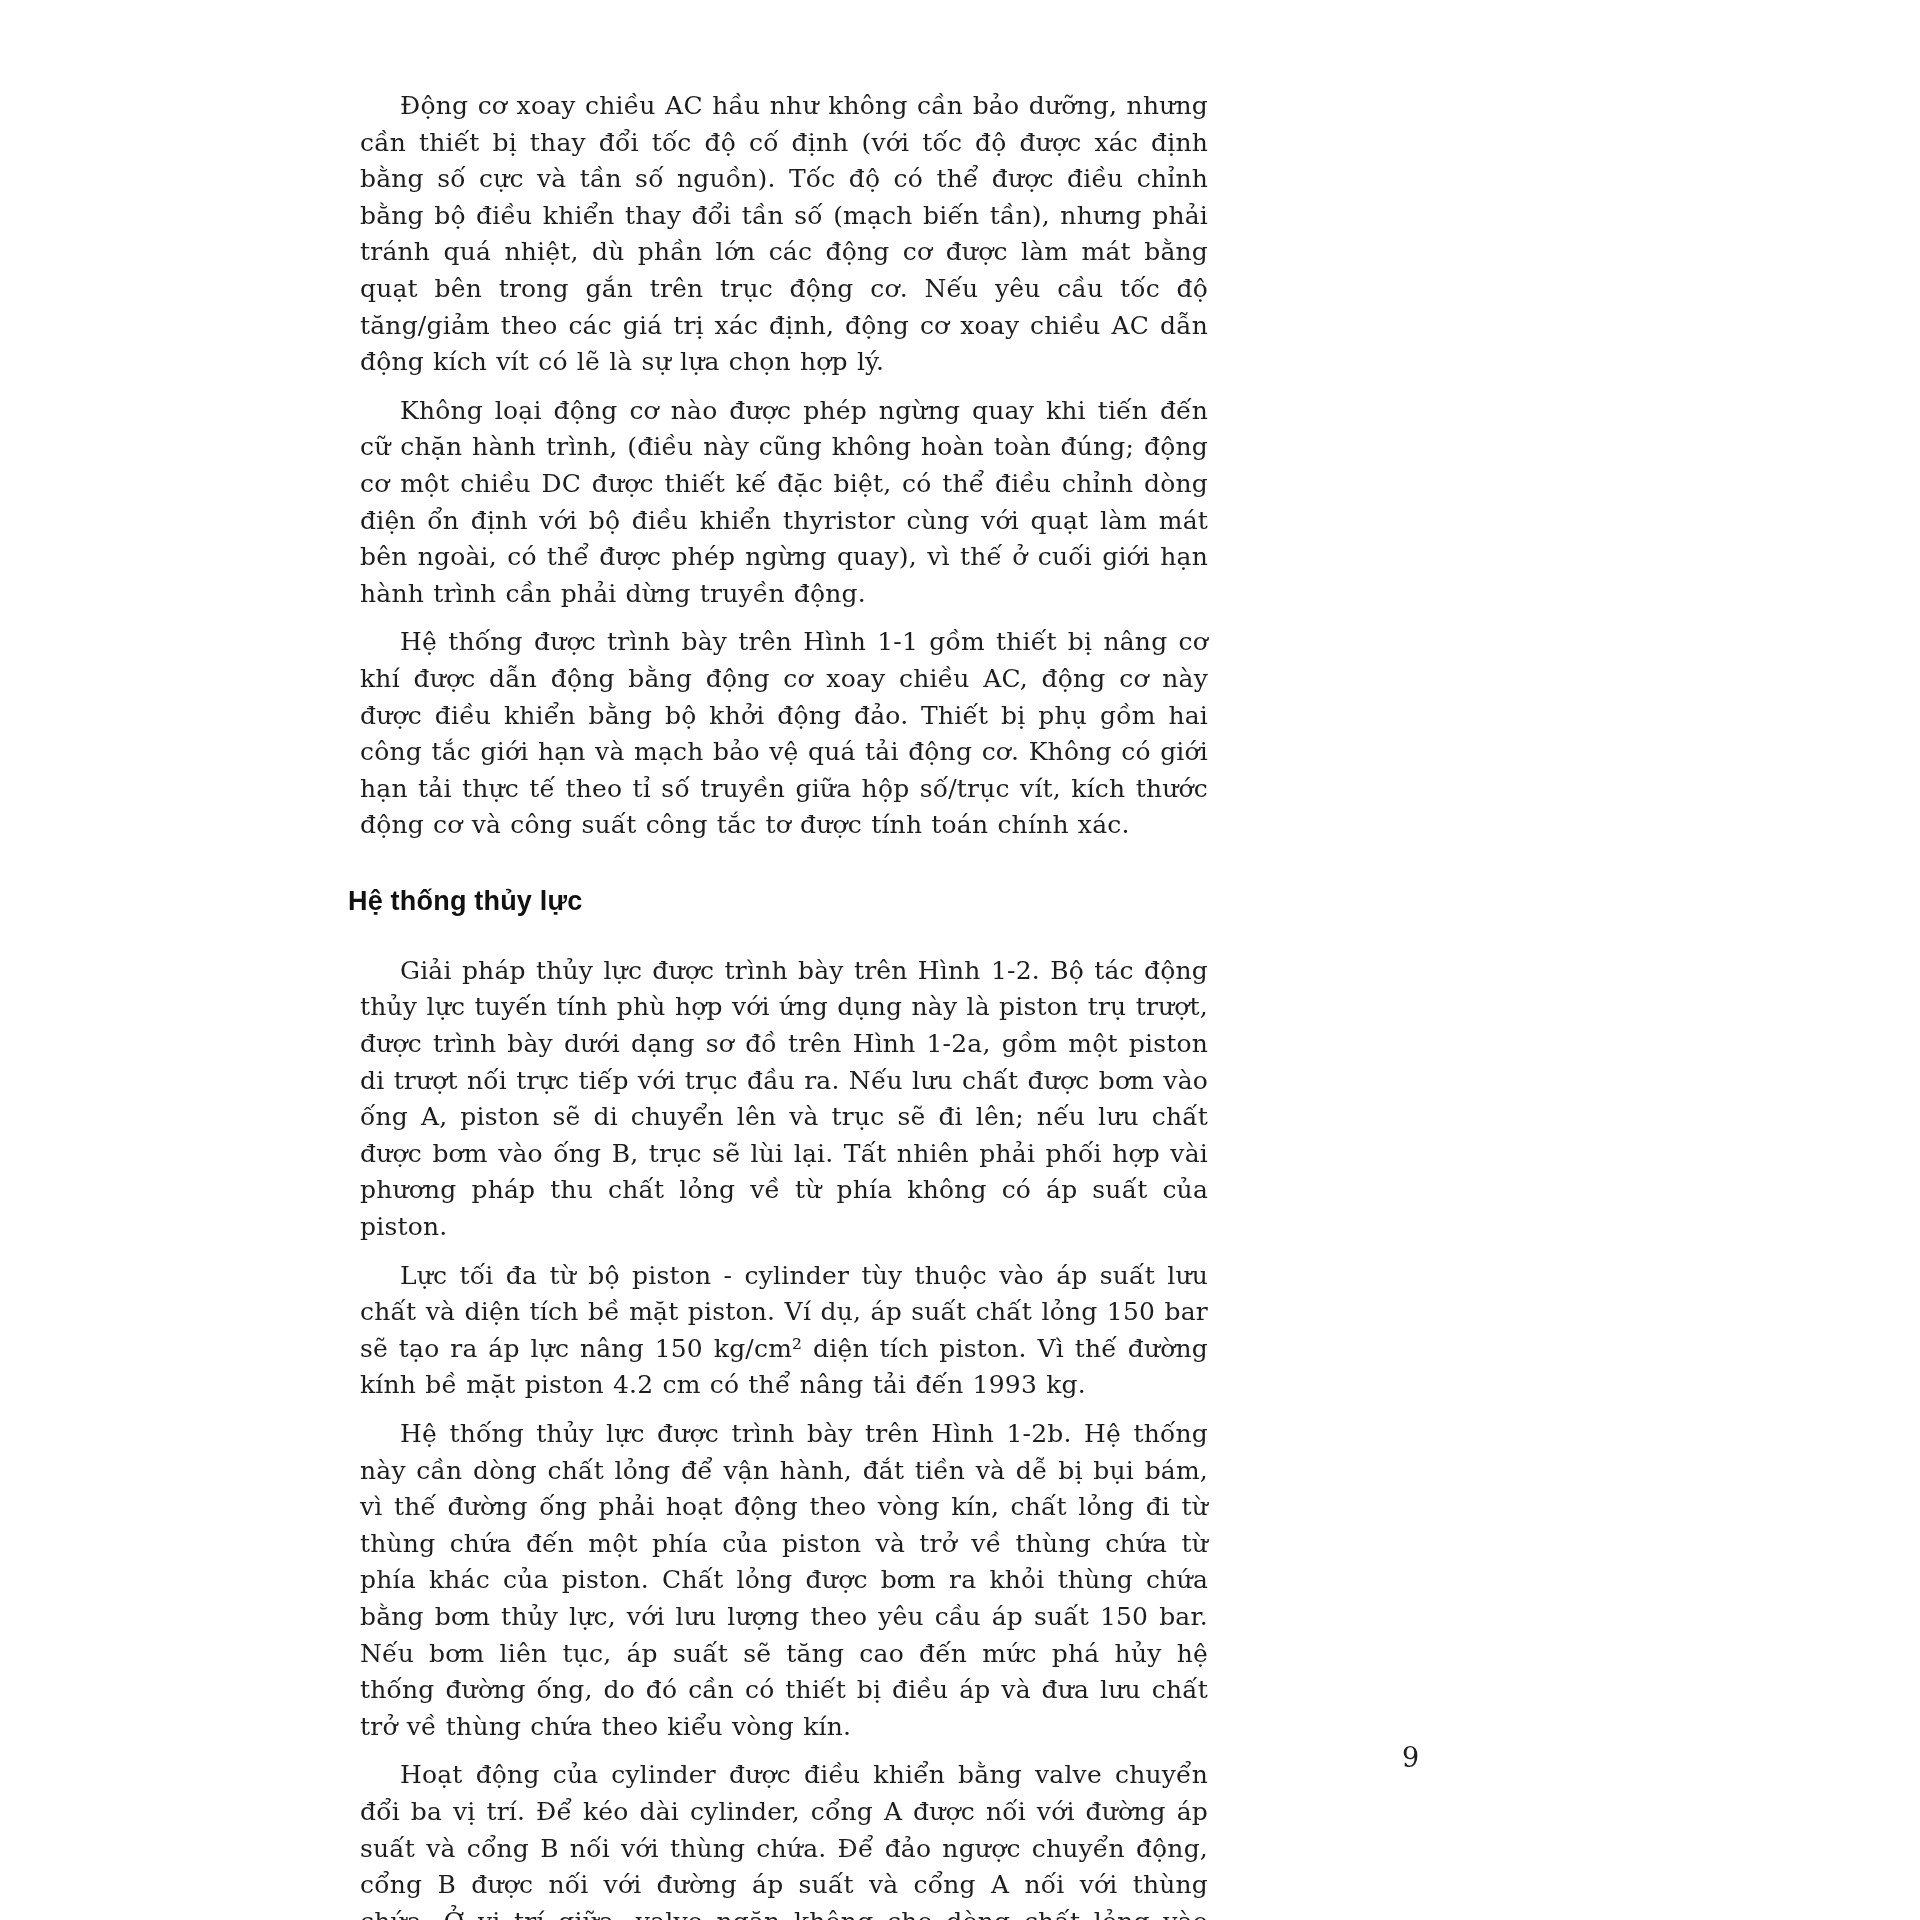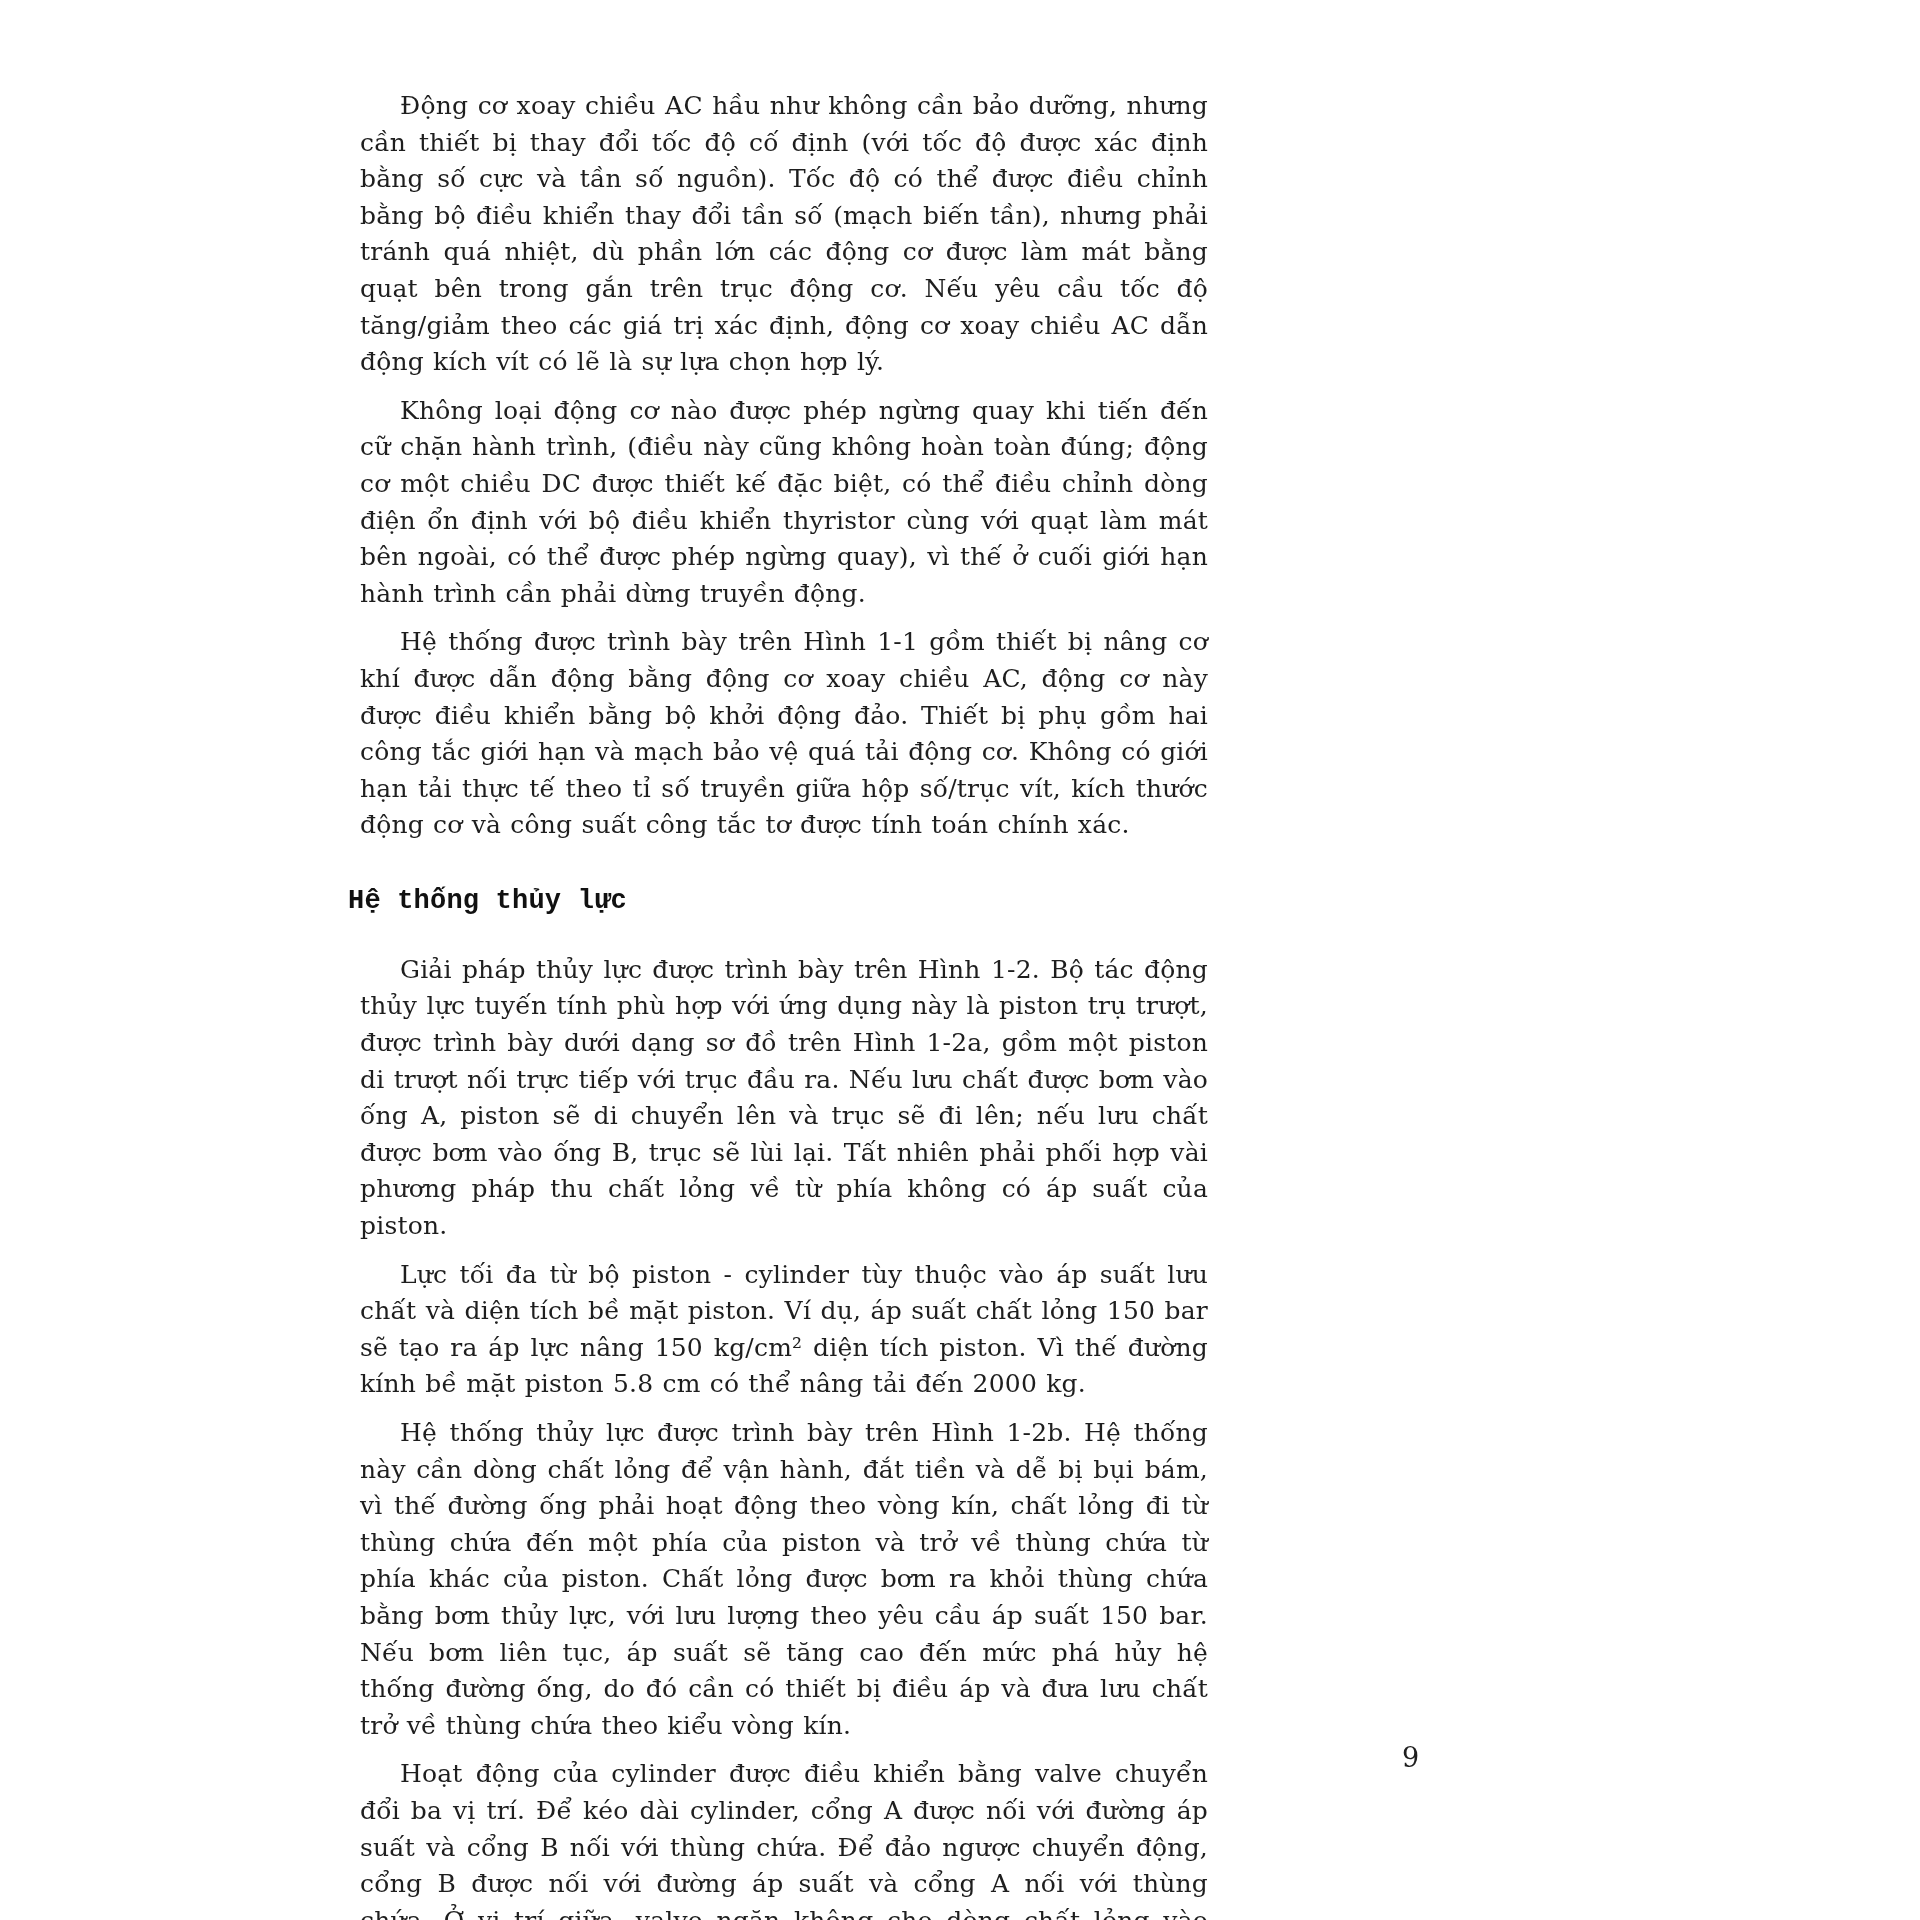--- a/index.html
+++ b/index.html
@@ -27,21 +27,21 @@
     margin: 12px;
     font-size: 25px;
     line-height: 36.6px;
     text-align: justify;
     text-indent: 40px;
     color: #1e1e1e;
     letter-spacing: 0.2px;
     word-spacing: 1px;
   }
   .section-heading {
-    font-family: Liberation Mono, monospace;
+    font-family: Liberation Sans, sans-serif;
     font-weight: bold;
     font-size: 27px;
     color: #111111;
     margin: 42px 0 36px 0;
     letter-spacing: 0.2px;
   }
   .page-number {
     position: absolute;
     left: 1402px;
     top: 1742px;
@@ -60,21 +60,21 @@
     <p class="para">Động cơ xoay chiều AC hầu như không cần bảo dưỡng, nhưng cần thiết bị thay đổi tốc độ cố định (với tốc độ được xác định bằng số cực và tần số nguồn). Tốc độ có thể được điều chỉnh bằng bộ điều khiển thay đổi tần số (mạch biến tần), nhưng phải tránh quá nhiệt, dù phần lớn các động cơ được làm mát bằng quạt bên trong gắn trên trục động cơ. Nếu yêu cầu tốc độ tăng/giảm theo các giá trị xác định, động cơ xoay chiều AC dẫn động kích vít có lẽ là sự lựa chọn hợp lý.</p>
 
     <p class="para">Không loại động cơ nào được phép ngừng quay khi tiến đến cữ chặn hành trình, (điều này cũng không hoàn toàn đúng; động cơ một chiều DC được thiết kế đặc biệt, có thể điều chỉnh dòng điện ổn định với bộ điều khiển thyristor cùng với quạt làm mát bên ngoài, có thể được phép ngừng quay), vì thế ở cuối giới hạn hành trình cần phải dừng truyền động.</p>
 
     <p class="para">Hệ thống được trình bày trên Hình 1-1 gồm thiết bị nâng cơ khí được dẫn động bằng động cơ xoay chiều AC, động cơ này được điều khiển bằng bộ khởi động đảo. Thiết bị phụ gồm hai công tắc giới hạn và mạch bảo vệ quá tải động cơ. Không có giới hạn tải thực tế theo tỉ số truyền giữa hộp số/trục vít, kích thước động cơ và công suất công tắc tơ được tính toán chính xác.</p>
 
     <h2 class="section-heading">Hệ thống thủy lực</h2>
 
     <p class="para">Giải pháp thủy lực được trình bày trên Hình 1-2. Bộ tác động thủy lực tuyến tính phù hợp với ứng dụng này là piston trụ trượt, được trình bày dưới dạng sơ đồ trên Hình 1-2a, gồm một piston di trượt nối trực tiếp với trục đầu ra. Nếu lưu chất được bơm vào ống A, piston sẽ di chuyển lên và trục sẽ đi lên; nếu lưu chất được bơm vào ống B, trục sẽ lùi lại. Tất nhiên phải phối hợp vài phương pháp thu chất lỏng về từ phía không có áp suất của piston.</p>
 
-    <p class="para">Lực tối đa từ bộ piston - cylinder tùy thuộc vào áp suất lưu chất và diện tích bề mặt piston. Ví dụ, áp suất chất lỏng 150 bar sẽ tạo ra áp lực nâng 150 kg/cm² diện tích piston. Vì thế đường kính bề mặt piston 5.8 cm có thể nâng tải đến 2000 kg.</p>
+    <p class="para">Lực tối đa từ bộ piston - cylinder tùy thuộc vào áp suất lưu chất và diện tích bề mặt piston. Ví dụ, áp suất chất lỏng 150 bar sẽ tạo ra áp lực nâng 150 kg/cm² diện tích piston. Vì thế đường kính bề mặt piston 4.2 cm có thể nâng tải đến 1993 kg.</p>
 
     <p class="para">Hệ thống thủy lực được trình bày trên Hình 1-2b. Hệ thống này cần dòng chất lỏng để vận hành, đắt tiền và dễ bị bụi bám, vì thế đường ống phải hoạt động theo vòng kín, chất lỏng đi từ thùng chứa đến một phía của piston và trở về thùng chứa từ phía khác của piston. Chất lỏng được bơm ra khỏi thùng chứa bằng bơm thủy lực, với lưu lượng theo yêu cầu áp suất 150 bar. Nếu bơm liên tục, áp suất sẽ tăng cao đến mức phá hủy hệ thống đường ống, do đó cần có thiết bị điều áp và đưa lưu chất trở về thùng chứa theo kiểu vòng kín.</p>
 
     <p class="para">Hoạt động của cylinder được điều khiển bằng valve chuyển đổi ba vị trí. Để kéo dài cylinder, cổng A được nối với đường áp suất và cổng B nối với thùng chứa. Để đảo ngược chuyển động, cổng B được nối với đường áp suất và cổng A nối với thùng chứa. Ở vị trí giữa, valve ngăn không cho dòng chất lỏng vào cylinder (do đó giữ nguyên vị trí đó) và đóng đường</p>
 
   </div>
 
   <div class="page-number">9</div>
 
 </div>

